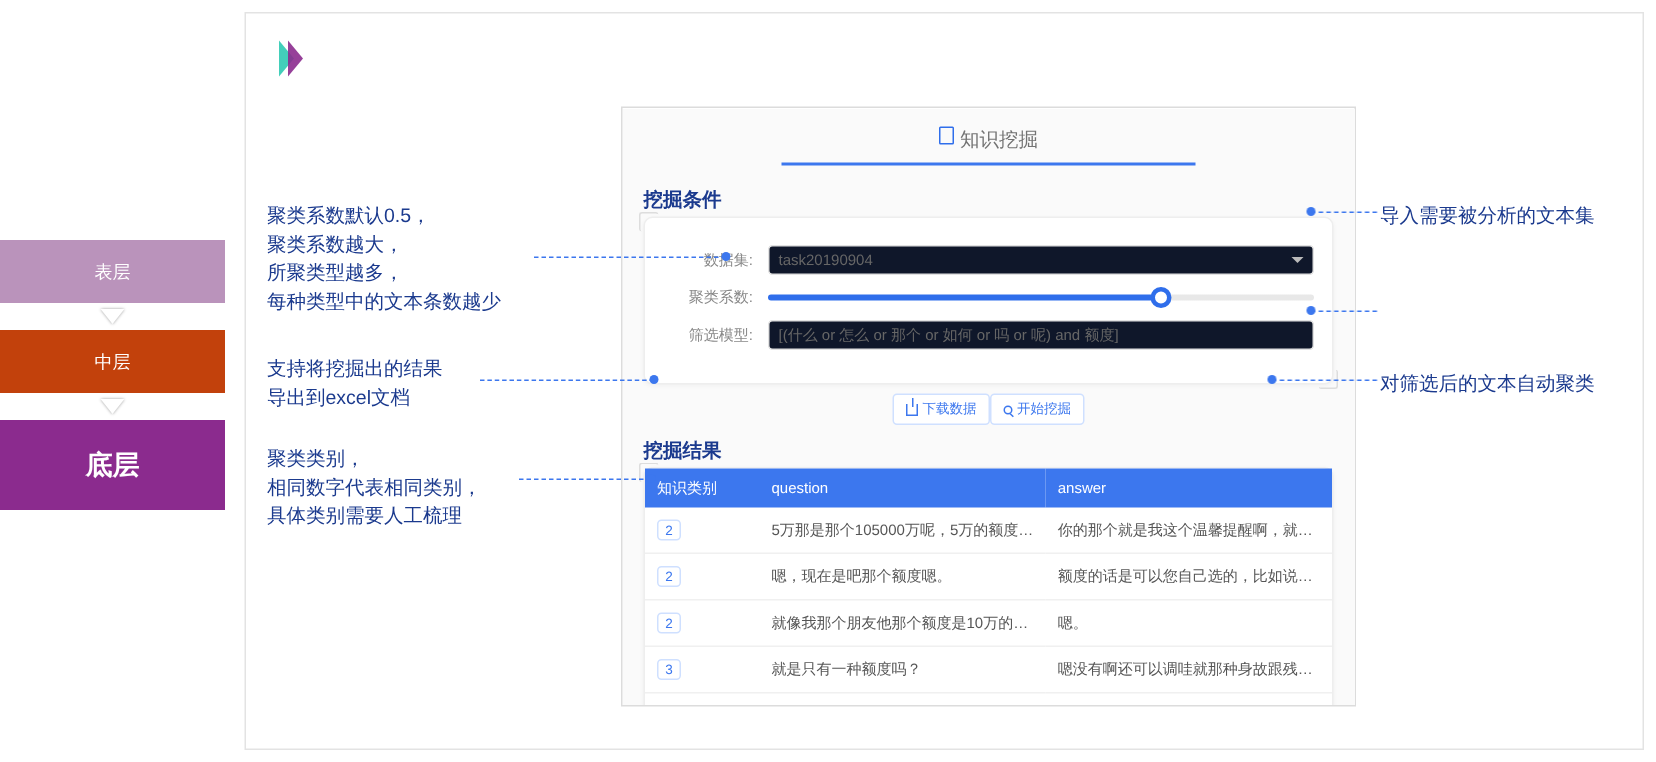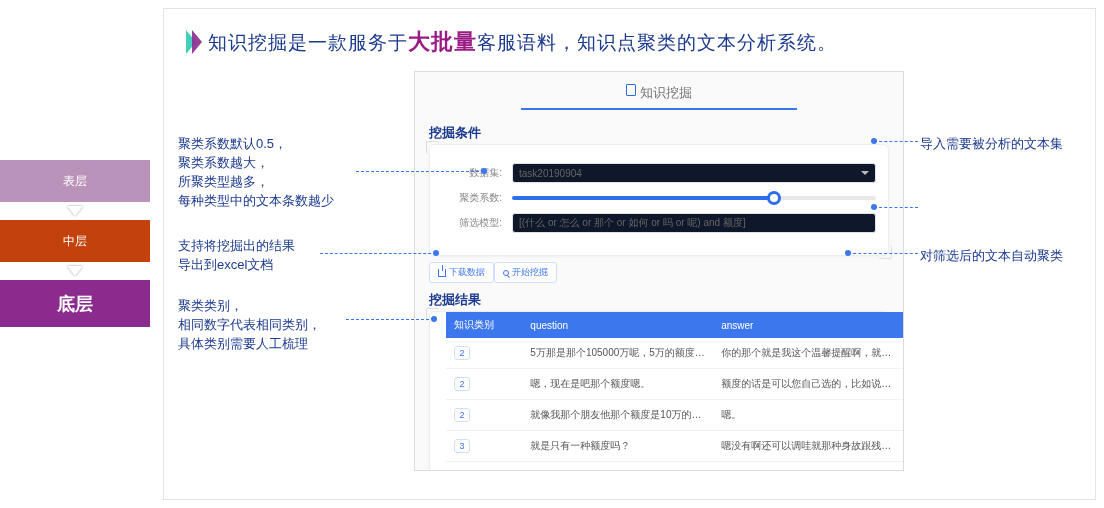--- a/index.html
+++ b/index.html
@@ -3,21 +3,21 @@
 <meta charset="utf-8">
 <style>
 * { box-sizing: border-box; margin: 0; padding: 0; }
 body { font-family: "Microsoft YaHei", Arial, sans-serif; background: #fff; width: 1104px; height: 508px; position: relative; overflow: hidden; }
 
 
 .sidebar { position: absolute; left: 0; top: 160px; width: 150px; }
 .layer { height: 42px; display: flex; align-items: center; justify-content: center; color: #fff; font-size: 12px; position: relative; margin-bottom: 18px; }
 .layer.top { background: #ba93bb; }
 .layer.mid { background: #c2410c; }
-.layer.bot { background: #8b2b8e; height: 47px; font-size: 18px; font-weight: bold; }
+.layer.bot { background: #8b2b8e; height: 60px; font-size: 18px; font-weight: bold; }
 .arrow-down { width: 0; height: 0; border-left: 8px solid transparent; border-right: 8px solid transparent; border-top: 10px solid #fff; position: absolute; bottom: -14px; left: 50%; transform: translateX(-50%); filter: drop-shadow(0 0 1px #999); }
 
 
 .main { position: absolute; left: 163px; top: 8px; right: 8px; bottom: 8px; border: 1px solid #e3e3e3; background: #fff; padding: 18px 18px 10px 18px; }
 
 
 .heading { display: flex; align-items: center; gap: 10px; margin-bottom: 14px; padding-left: 4px; }
 .chevrons { display:flex; gap:-2px; }
 .chev { width:0; height:0; border-top:12px solid transparent; border-bottom:12px solid transparent; border-left:10px solid #8b2b8e; margin-right:-4px; opacity:0.9; }
 .chev.c1{ border-left-color:#2fcab2; }
@@ -36,28 +36,28 @@
 .card{ background:#fff; border:1px solid #eee; border-radius:6px; padding:10px 12px 14px 12px; box-shadow:0 1px 3px rgba(0,0,0,0.04); margin-bottom:6px; position:relative; }
 .card::before,.card::after{ content:""; position:absolute; width:12px; height:12px; border:1px solid #ddd; border-radius:2px; }
 .card::before{ top:-4px; left:-4px; border-right:none; border-bottom:none; }
 .card::after{ bottom:-4px; right:-4px; border-left:none; border-top:none; }
 .frow{ display:flex; align-items:center; font-size:10px; color:#888; margin:8px 0; gap:10px; }
 .frow .lab{ width:60px; text-align:right; flex-shrink:0; }
 .input-like{ flex:1; border:1px solid #e2e2e2; border-radius:3px; padding:3px 6px; font-size:10px; color:#666; background:#0f172a; height:20px; display:flex; align-items:center; justify-content:space-between; }
 .chev-down{ width:0; height:0; border-left:4px solid transparent; border-right:4px solid transparent; border-top:4px solid #bbb; }
 .slider{ flex:1; position:relative; height:4px; background:linear-gradient(to right,#2f6eeb 72%,#e8e8e8 72%); border-radius:2px; }
 .slider .thumb{ position:absolute; left:72%; top:50%; width:14px; height:14px; border:3px solid #2f6eeb; background:#fff; border-radius:50%; transform:translate(-50%,-50%); }
-.btn-row{ display:flex; margin:6px 0 4px 0; }
+.btn-row{ display:flex; justify-content:center; margin:6px 0 4px 0; }
 .btn{ border:1px solid #cfe0ff; background:#fff; font-size:9px; padding:3px 8px; color:#3c77ee; border-radius:3px; cursor:pointer; display:flex; align-items:center; gap:3px; }
 .icon-dl{ width:8px; height:8px; border:1px solid #3c77ee; border-top:none; position:relative; }
 .icon-dl::before{ content:""; position:absolute; left:3px; top:-4px; width:0; height:6px; border-left:1px solid #3c77ee; }
 .icon-search{ width:6px; height:6px; border:1px solid #3c77ee; border-radius:50%; position:relative; }
 .icon-search::after{ content:""; position:absolute; right:-2px; bottom:-2px; width:3px; height:1px; background:#3c77ee; transform:rotate(45deg); }
 
-.tbl{ width:100%; border-collapse:collapse; font-size:10px;margin-left:16px; }
+.tbl{ width:100%; border-collapse:collapse; font-size:10px; }
 .tbl th{ background:#3c77ee; color:#fff; text-align:left; padding:6px 8px; font-weight:normal; }
 .tbl td{ background:#fff; border-bottom:1px solid #f0f0f0; padding:8px 8px; color:#555; white-space:nowrap; overflow:hidden; text-overflow:ellipsis; max-width:140px; }
 .tag{ display:inline-block; min-width:16px; text-align:center; border:1px solid #cfe0ff; color:#3c77ee; border-radius:3px; padding:1px 4px; font-size:9px; }
 
 
 .anno{ position:absolute; color:#1b3a8e; font-size:13px; line-height:1.45; }
 .dash{ position:absolute; border-top:1px dashed #3c77ee; height:0; }
 .dot{ position:absolute; width:6px; height:6px; background:#3c77ee; border-radius:50%; transform:translate(-50%,-50%); }
 
 </style>
@@ -77,23 +77,20 @@
       <span>底层</span>
     </div>
 </div>
 
 <div class="main">
   <div class="heading">
     <span class="chevrons">
         <span class="chev c1"></span>
         <span class="chev c2"></span>
       </span>
-    <span class="heading-text">
-      <span>知识挖掘是一款服务于</span><span class="em1">大批量</span><span>客服语料，知识点聚类的文本分析系统。</span>
-    </span>
   </div>
 
   <div class="mock-wrap">
     <div class="mock-inner">
       <div class="mock-title">
           <span class="icon-doc"></span>
           <span>知识挖掘</span>
         </div>
 
       <span class="sect-label">挖掘条件</span>

